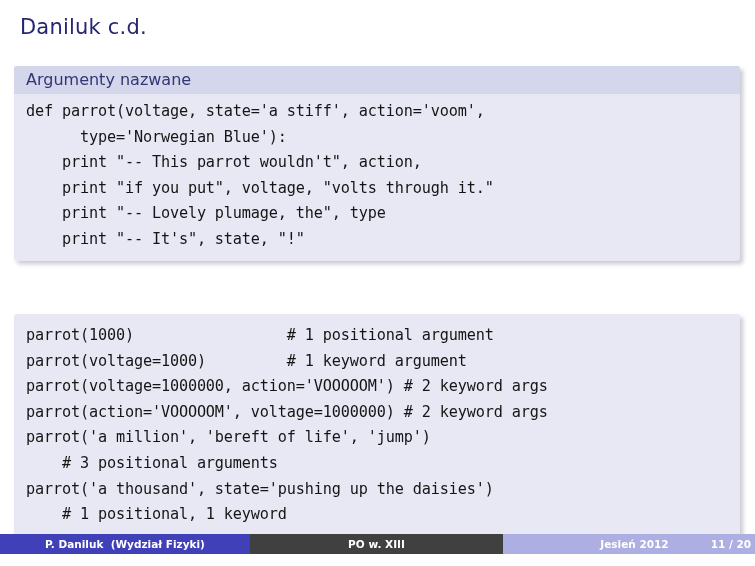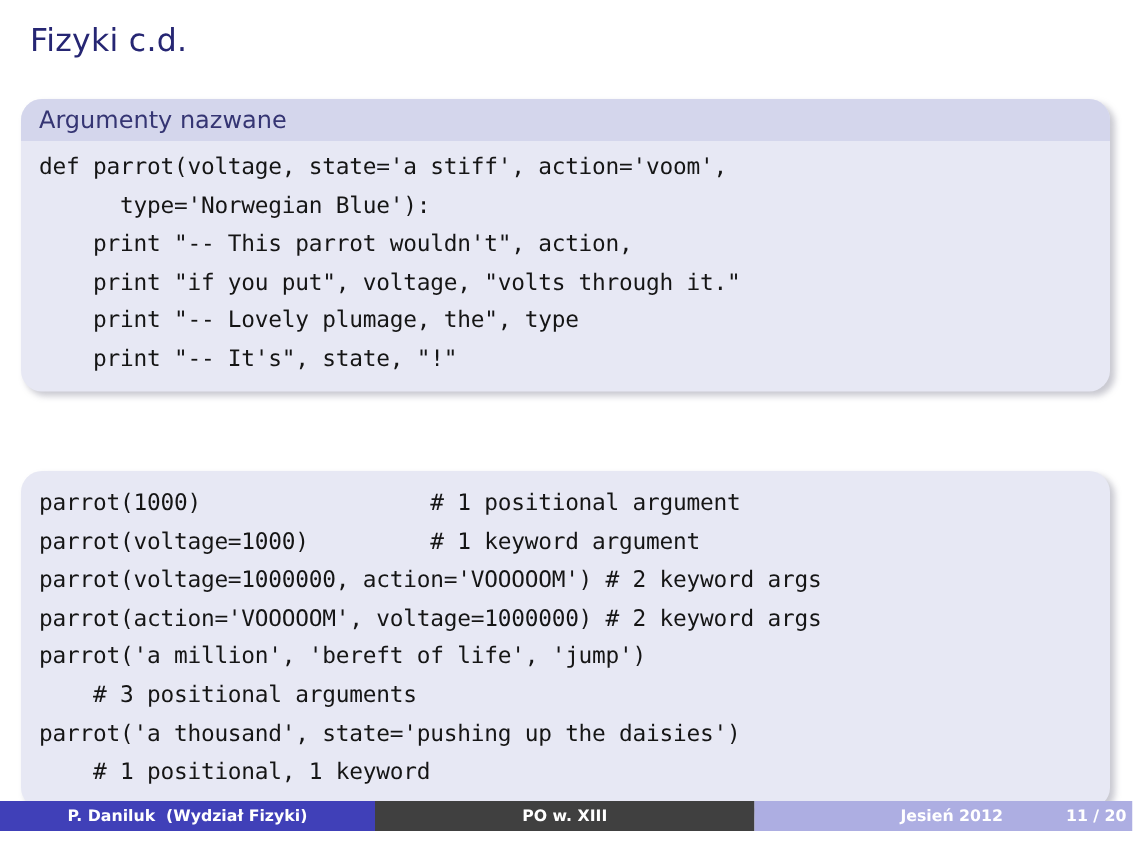--- a/index.html
+++ b/index.html
@@ -27,21 +27,21 @@
     letter-spacing: 0.2px;
     white-space: pre;
   }
 
   
   .block {
     position: absolute;
     left: 14px;
     width: 726px;
     box-sizing: border-box;
-    border-radius: 14px;
+    border-radius: 3px;
     background: #e7e8f4;
     box-shadow: 3px 3px 4px rgba(120,120,140,0.40);
     overflow: hidden;
   }
   .block-title {
     background: #d4d6ec;
     color: #353573;
     font-family: "DejaVu Sans", sans-serif;
     font-size: 16px;
     padding: 5px 0 5px 12px;
@@ -101,21 +101,21 @@
     justify-content: flex-end;
     padding-right: 4px;
     box-sizing: border-box;
   }
   #footer-date { margin-right: 26px; }
   #footer-page { white-space: pre; margin-left: 16px; }
 </style>
 </head>
 <body>
 
-<div id="slide-title">Fizyki c.d.</div>
+<div id="slide-title">Daniluk c.d.</div>
 
 <div class="block" id="block-keyword-args">
   <div class="block-title">Argumenty nazwane</div>
   <div class="block-body">
     <div class="code-line">def parrot(voltage, state='a stiff', action='voom',</div>
     <div class="code-line">      type='Norwegian Blue'):</div>
     <div class="code-line">    print "-- This parrot wouldn't", action,</div>
     <div class="code-line">    print "if you put", voltage, "volts through it."</div>
     <div class="code-line">    print "-- Lovely plumage, the", type</div>
     <div class="code-line">    print "-- It's", state, "!"</div>

